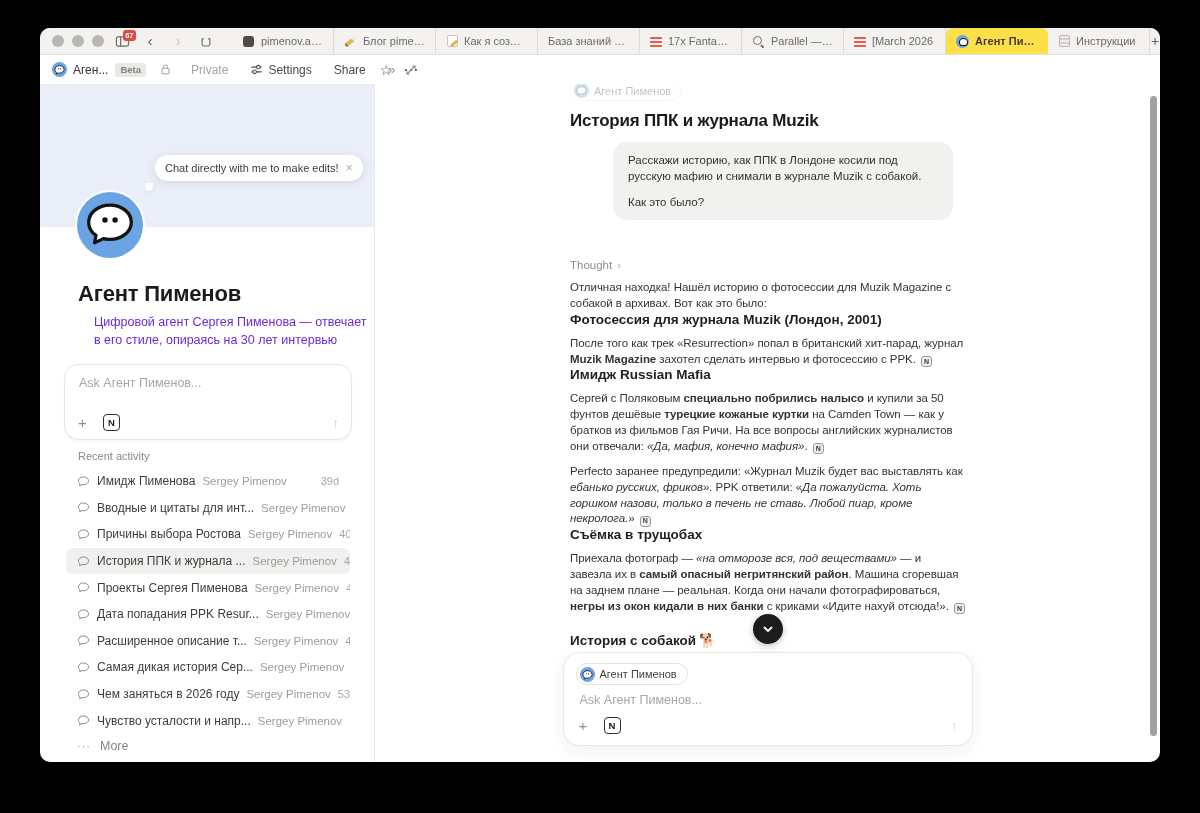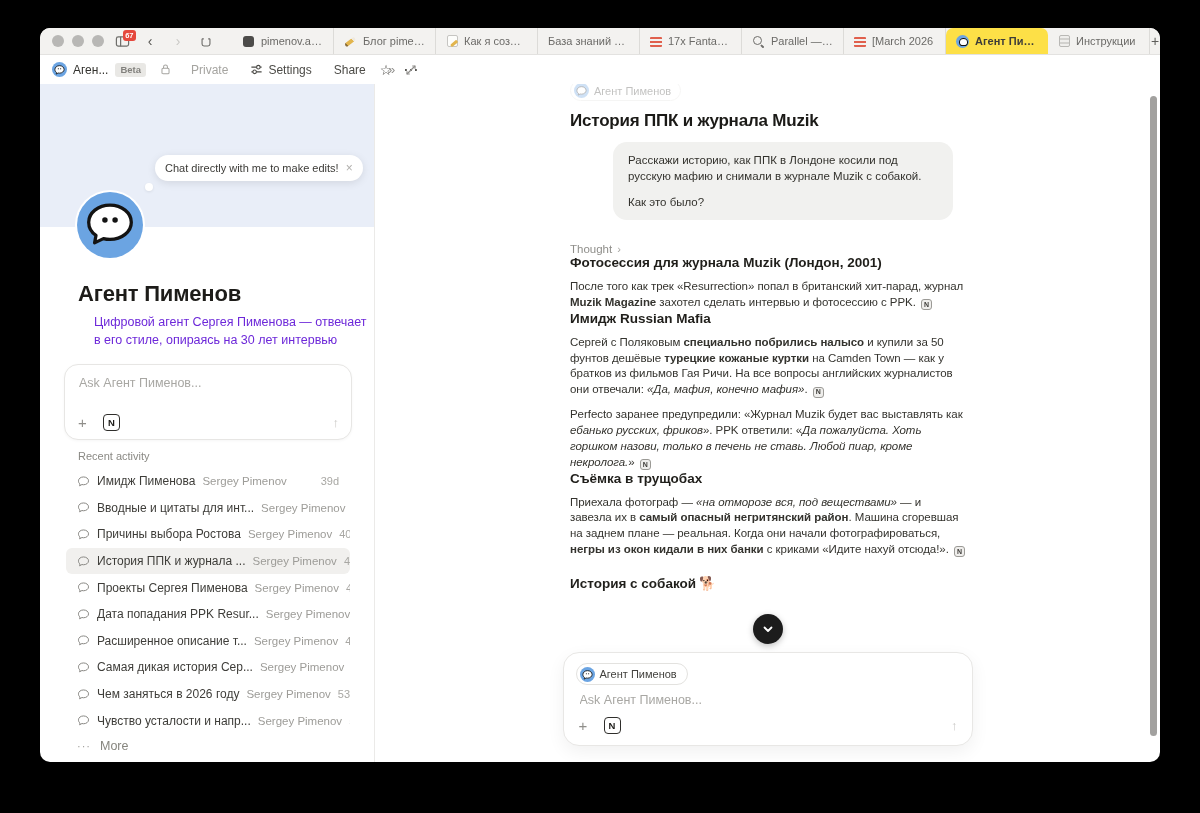--- a/index.html
+++ b/index.html
@@ -82,21 +82,21 @@
   .srow-age{margin-left:auto;font-size:11px;color:#a8a7a3}
   .more-row{position:absolute;left:37px;top:655px;display:flex;align-items:center;gap:9px;font-size:12.5px;color:#87867f}
   .more-dots{font-size:11px;letter-spacing:1px;color:#a09f9b}
 
   
   .content{width:395px;margin:0 auto;padding-bottom:130px}
   .faded-chip{display:inline-flex;align-items:center;gap:5px;margin-top:-7px;border:1px solid #e3e2df;border-radius:12px;padding:2px 9px 2px 3px;font-size:11px;color:#43423e;opacity:.32}
   .doc-h1{margin-top:9px;font-size:17px;font-weight:700;color:#1b1a17;letter-spacing:-.2px}
   .user-bubble{margin:11px 12px 0 auto;width:340px;background:var(--bubble-gray);border-radius:14px;padding:10px 15px;font-size:11.5px;line-height:1.42;color:#33322d}
   .user-bubble p + p{margin-top:9px}
-  .thought{margin-top:23px;display:flex;align-items:center;gap:5px;font-size:11.5px;color:#8f8e8a}
+  .thought{margin-top:39px;display:flex;align-items:center;gap:5px;font-size:11.5px;color:#8f8e8a}
   .thought .chev{font-size:11px;color:#a5a4a0}
   .p{margin-top:9px;font-size:11.5px;line-height:1.38;color:#34332e;letter-spacing:-.05px}
   .h3{font-size:13.5px;font-weight:700;color:#201f1b}
   .b{font-weight:700}
   .i{font-style:italic}
   .cite{display:inline-flex;align-items:center;justify-content:center;width:11px;height:11px;margin-left:2px;border:1px solid #9b9a96;border-radius:3px;background:#efeeec;vertical-align:-1px}
   .cite::before{content:"N";font-size:7px;font-weight:700;color:#3c3b37}
   .dog-h{margin-top:17px;font-size:13.5px;font-weight:700;color:#201f1b}
 
   .scroll-down{position:absolute;left:50%;transform:translateX(-50%);bottom:118px;width:30px;height:30px;border-radius:50%;background:var(--scroll-button-black);display:flex;align-items:center;justify-content:center;box-shadow:0 2px 6px rgba(0,0,0,.25)}
@@ -366,20 +366,21 @@
         <div class="user-bubble">
           <p>Расскажи историю, как ППК в Лондоне косили под русскую мафию и снимали в журнале Muzik с собакой.</p>
           <p>Как это было?</p>
         </div>
 
         <div class="thought">
           <span>Thought</span>
           <span class="chev">›</span>
         </div>
 
+        <p class="p"><span>Отличная находка! Нашёл историю о фотосессии для Muzik Magazine с собакой в архивах. Вот как это было:</span></p>
 
         <div>
 
             <section class="sec">
               <h3 class="h3">Фотосессия для журнала Muzik (Лондон, 2001)</h3>
               <p class="p"><span>После того как трек «Resurrection» попал в британский хит-парад, журнал </span><span class="b">Muzik Magazine</span><span> захотел сделать интервью и фотосессию с PPK. </span><span class="cite"></span></p>
             </section>
 
             <section class="sec">
               <h3 class="h3">Имидж Russian Mafia</h3>

